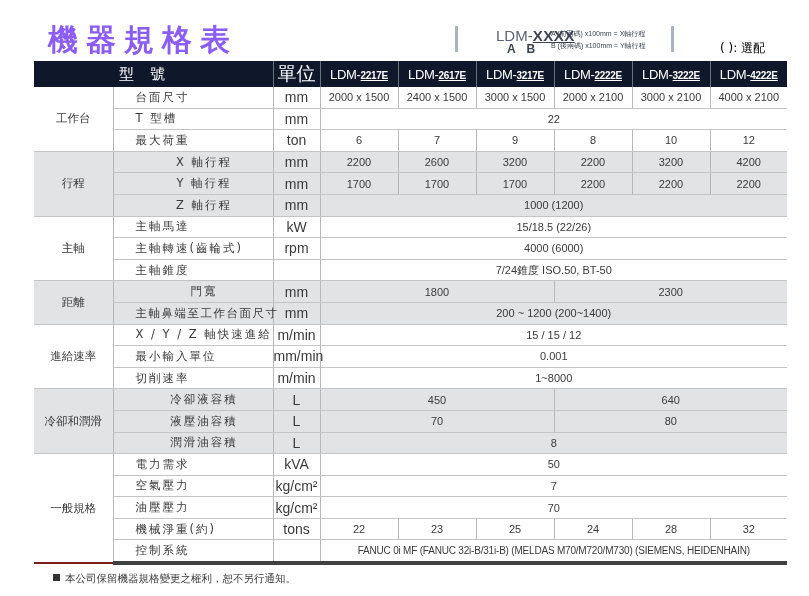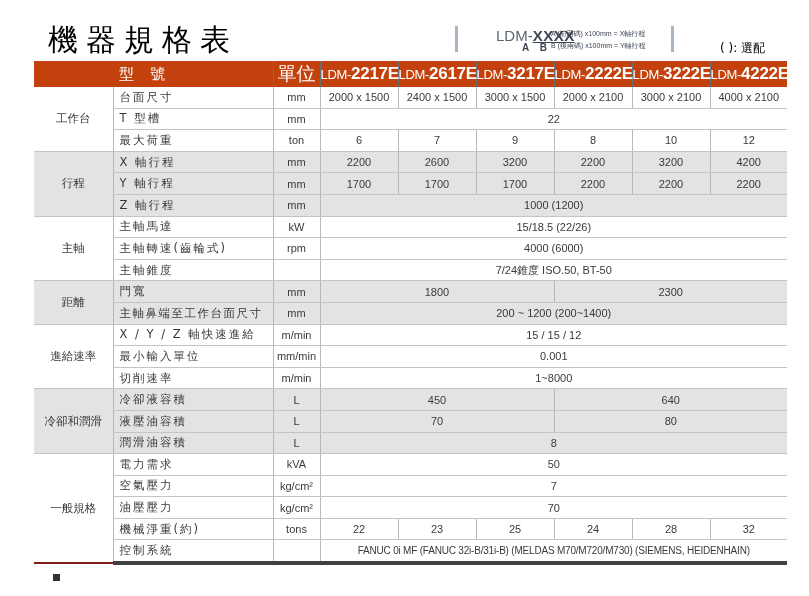--- a/index.html
+++ b/index.html
@@ -1,48 +1,48 @@
 <!DOCTYPE html>
 <html><head>
 <meta charset="utf-8">
 <style>
   html, body { margin:0; padding:0; background:#ffffff; }
   body { width:809px; height:596px; position:relative; overflow:hidden;
          font-family:"DejaVu Sans", sans-serif; color:#3a3a3a; }
   .title { position:absolute; left:48px; top:20px; font-size:30px; letter-spacing:8px;
-           color:#000000; font-weight:normal; }
+           color:#8b5cf6; font-weight:bold; }
   .legend { position:absolute; left:455px; top:26px; width:222px; height:28px; }
   .legend .bar { position:absolute; top:0; width:3px; height:26px; background:#a9b4c2; }
   .legend .bar.l { left:0; } .legend .bar.r { left:216px; }
   .legend .code { position:absolute; left:9px; top:1px; font-family:"Liberation Sans", sans-serif;
                   font-size:15px; color:#5a6470;margin-left:32px; }
   .legend .code b { color:#3b4552; text-decoration:underline; letter-spacing:0.5px; }
-  .legend .ab { position:absolute; left:52px; top:16px; font-size:10px; font-weight:bold; color:#3b4552;
-                font-family:"Liberation Sans", sans-serif; word-spacing:8px;margin-left:15px; }
+  .legend .ab { position:absolute; left:52px; top:16px; font-size:12px; font-weight:bold; color:#3b4552;
+                font-family:"Liberation Sans", sans-serif; word-spacing:8px; }
   .legend .ln { position:absolute; left:96px; font-size:7px; color:#3b4552; white-space:nowrap;
                 font-family:"Liberation Sans", sans-serif; }
   .legend .ln.a { top:3px; } .legend .ln.b { top:15px; }
   .opt { position:absolute; left:720px; top:40px; font-size:12px; color:#000000; }
 
   table.spec { position:absolute; left:34px; top:61px; border-collapse:collapse; table-layout:fixed;
                width:753px; font-family:"Liberation Sans", sans-serif; font-size:11px; }
-  table.spec th { background:#c2410c; color:#ffffff; height:25px; font-weight:normal;
+  table.spec th { background:#0f172a; color:#ffffff; height:25px; font-weight:normal;
                   border-left:1px solid #6a7078; padding:0; white-space:nowrap; }
   table.spec th.model { font-size:13px; font-family:"Liberation Sans", sans-serif; letter-spacing:-0.3px; }
-  table.spec th.model b { font-weight:bold; font-size:17px; }
+  table.spec th.model b { font-weight:bold; font-size:10px;text-decoration:underline; }
   table.spec th.hdr-item { text-align:left; padding-left:6px; font-size:15px; letter-spacing:6px;
                            border-left:none; }
   table.spec th.hdr-unit { font-size:19px; }
   table.spec td { height:20.6px; padding:0; text-align:center; border-bottom:1px solid #c4c4c4;
                   border-left:1px solid #b8b8b8; white-space:nowrap; color:#3a3a3a; }
-  table.spec td.item { text-align:left; padding-left:6px; font-family:"DejaVu Sans", sans-serif;
+  table.spec td.item { text-align:left; padding-left:22px; font-family:"DejaVu Sans", sans-serif;
                        font-size:11.5px; letter-spacing:2px; }
   table.spec td.group { border-left:none; font-family:"DejaVu Sans", sans-serif; font-size:11.5px; }
-  table.spec td.unit { font-size:11px;margin-left:40px; }
-  table.spec tr.shade td { background:#e2e3e4; }
+  table.spec td.unit { font-size:14px;margin-left:40px; }
+  table.spec tr.shade td { background:#e2e3e4;text-align:center; }
   table.spec td.g-shade { background:#e2e3e4; }
   table.spec tr.last td { border-bottom:4px solid #404040; }
   table.spec td.group.lastg { border-bottom:2px solid #7f1d1d; }
   .note { position:absolute; left:53px; top:572px; font-size:10.5px; color:#3a3a3a; }
   .note .sq { display:inline-block; width:7px; height:7px; background:#333; margin-right:5px; vertical-align:1px; }
 </style>
 </head>
 <body>
 
 <div class="title">機器規格表</div>
@@ -232,14 +232,14 @@
     </tr>
     <tr class="last">
       <td class="item">控制系統</td>
       <td class="unit"></td>
       <td colspan="6" style="font-size:10px;letter-spacing:-0.2px">FANUC 0i MF (FANUC 32i-B/31i-B) (MELDAS M70/M720/M730) (SIEMENS, HEIDENHAIN)</td>
     </tr>
   </tbody>
 </table>
 
 <div class="note">
-  <span class="sq"></span>
+  <span class="sq"></span><span>本公司保留機器規格變更之權利，恕不另行通知。</span>
 </div>
 
 </body></html>

